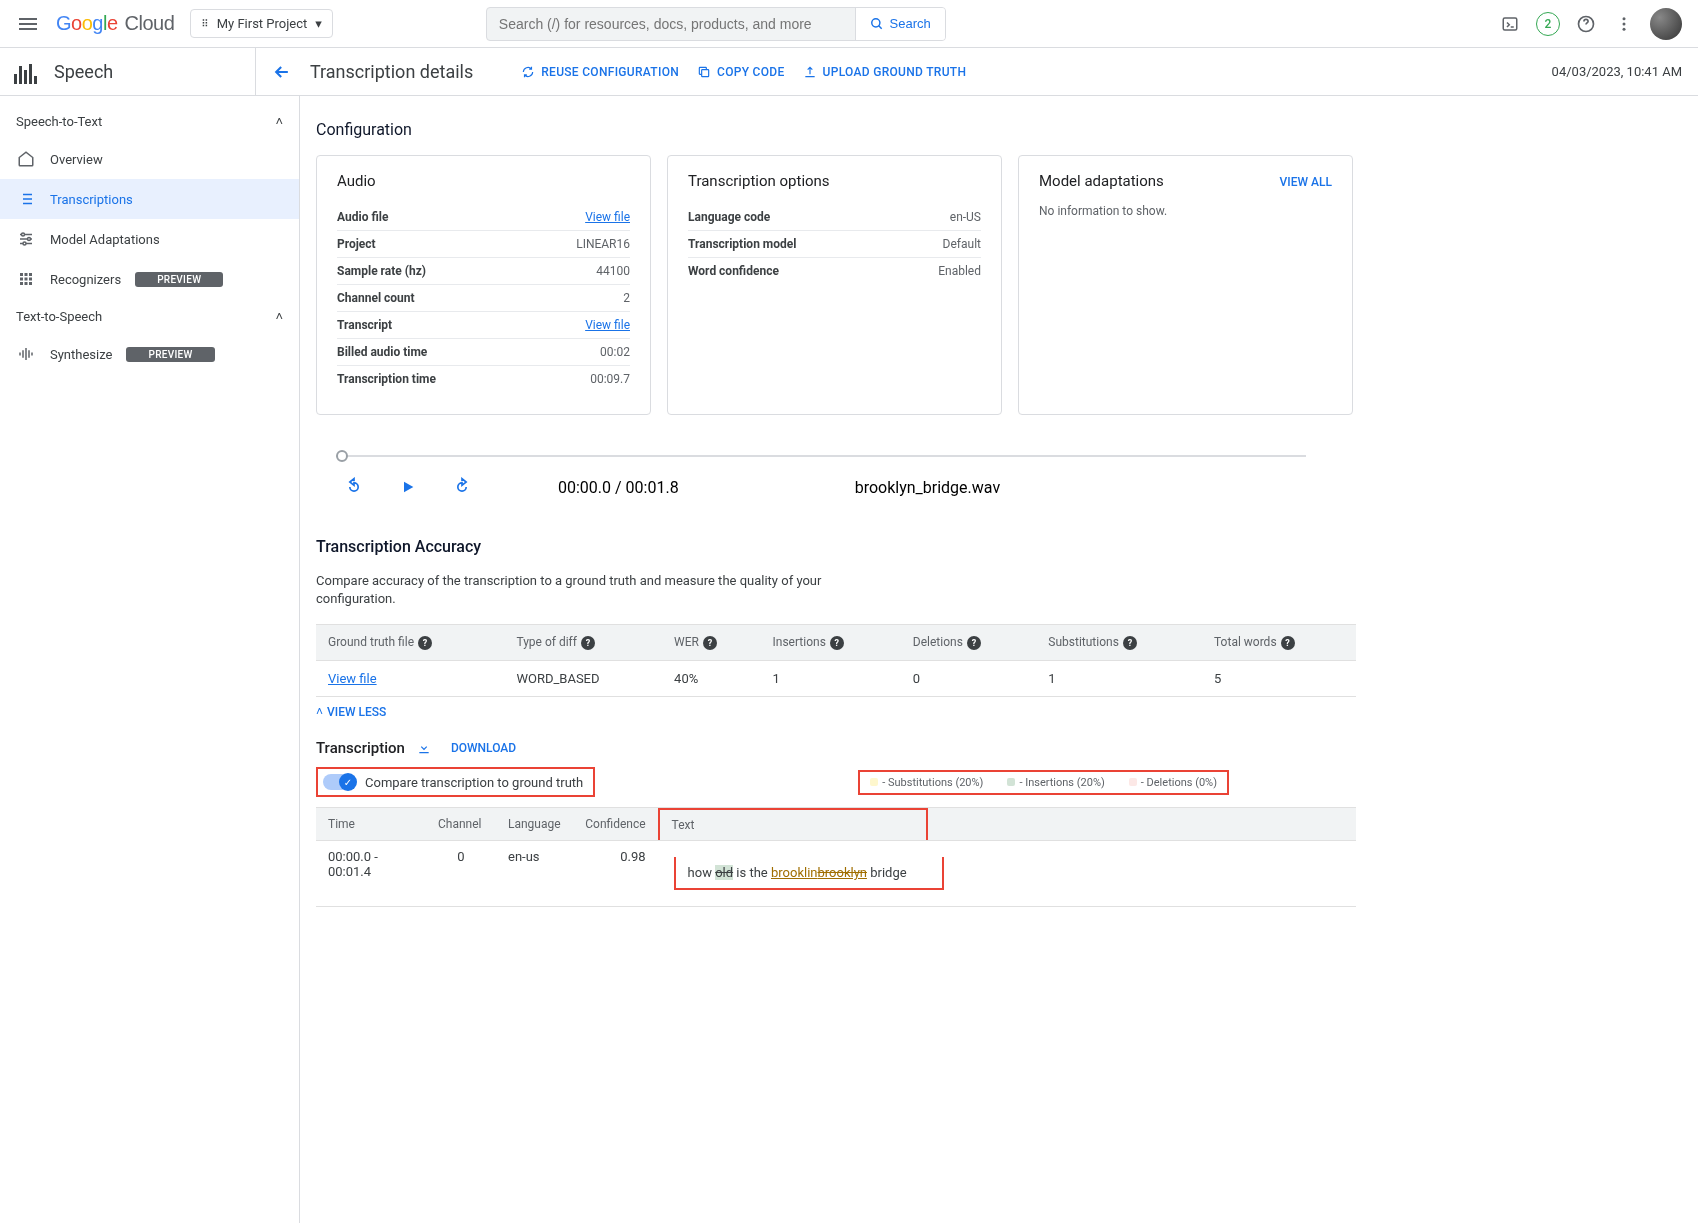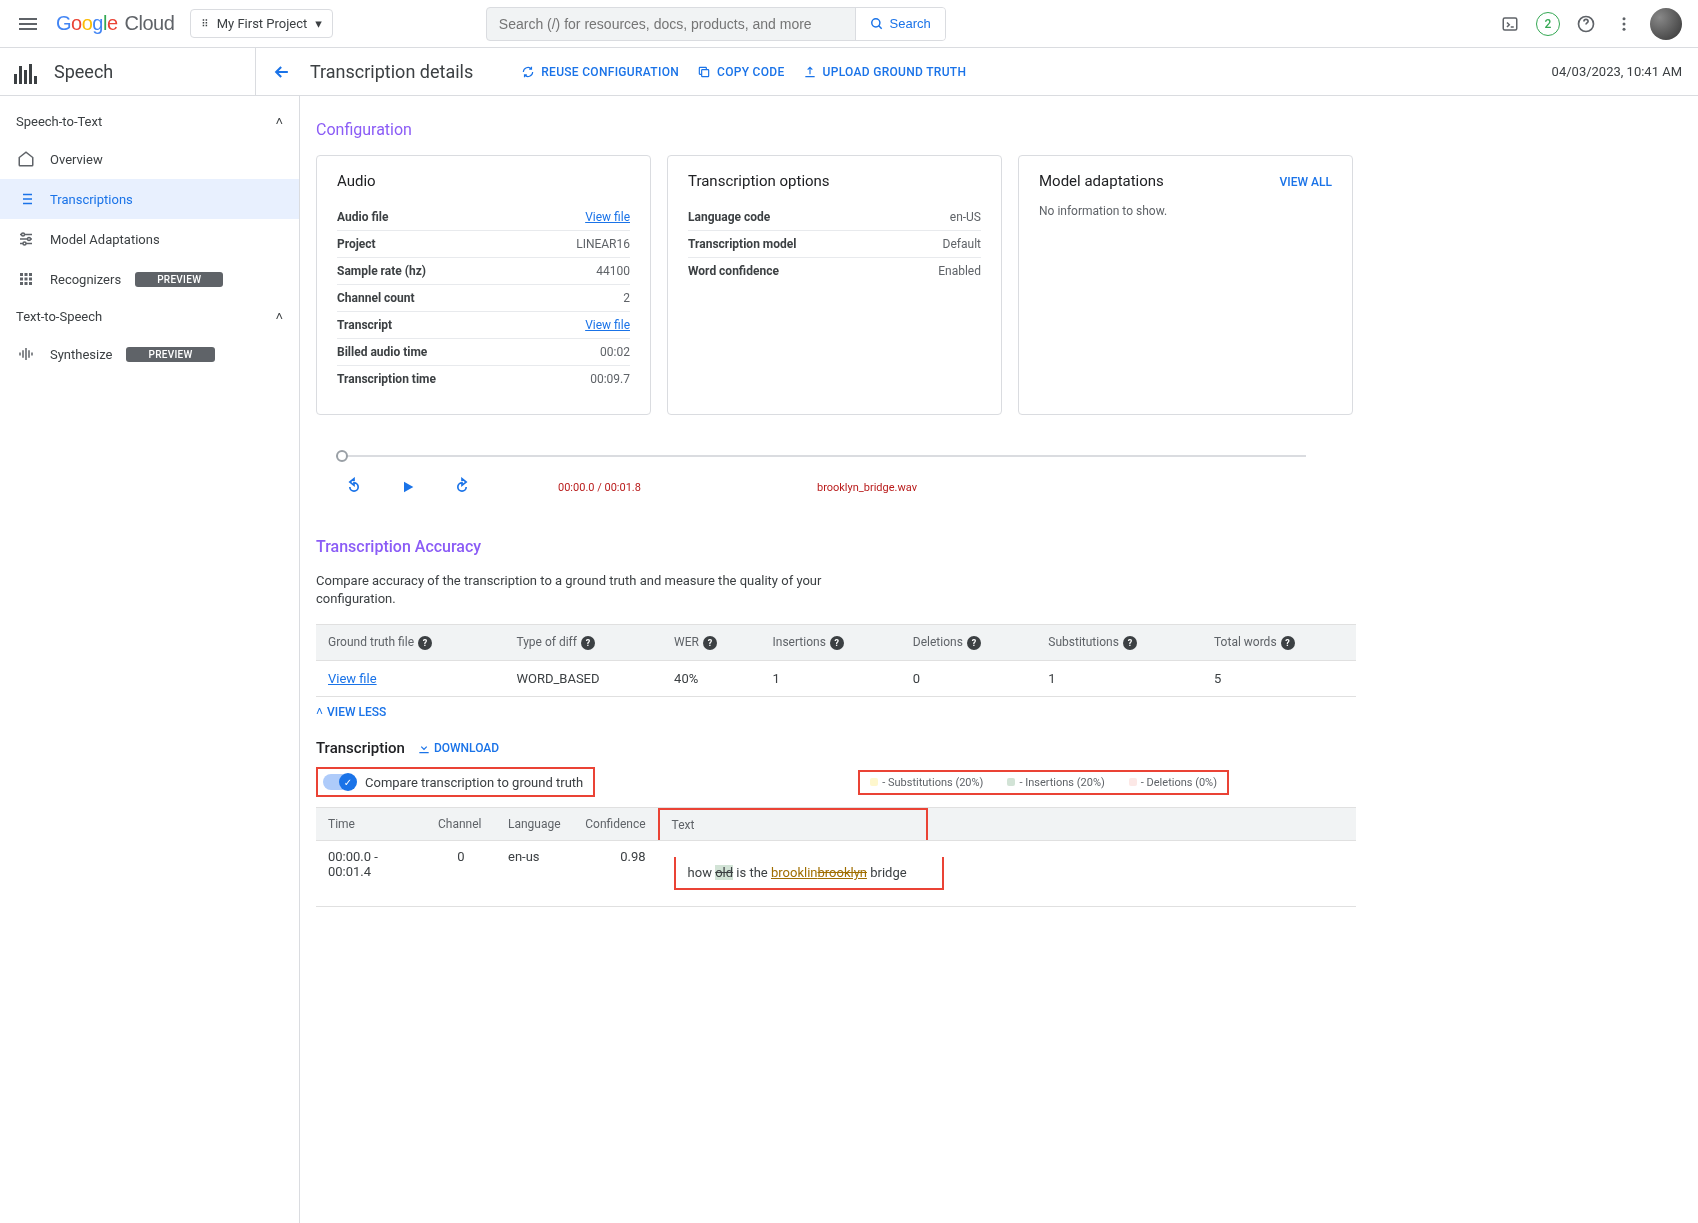--- a/index.html
+++ b/index.html
@@ -40,54 +40,54 @@
 .sidebar { width: 300px; border-right: 1px solid #dadce0; padding: 8px 0; overflow-y: auto; }
 .sidebar-section { padding: 10px 16px; font-size: 13px; color: #3c4043; display: flex; justify-content: space-between; align-items: center; cursor: pointer; }
 .sidebar-item { padding: 10px 16px 10px 16px; display: flex; align-items: center; gap: 14px; font-size: 13px; cursor: pointer; color: #3c4043; }
 .sidebar-item.active { background: #e8f0fe; color: #1a73e8; }
 .sidebar-item.active .sidebar-icon { color: #1a73e8; }
 .sidebar-icon { width: 20px; height: 20px; display: flex; align-items: center; justify-content: center; color: #5f6368; }
 .preview-badge { background: #5f6368; color: #fff; font-size: 10px; padding: 2px 22px; border-radius: 3px; font-weight: 500; letter-spacing: 0.3px; }
 
 
 .main { flex: 1; overflow-y: auto; padding: 24px 16px; }
-.section-title { font-size: 16px; color: #8b5cf6; margin-bottom: 16px; font-weight: 400; }
+.section-title { font-size: 16px; color: #0f172a; margin-bottom: 16px; font-weight: 400; }
 .config-cards { display: flex; gap: 16px; margin-bottom: 40px; }
 .card { border: 1px solid #dadce0; border-radius: 4px; padding: 16px 20px; width: 335px; min-height: 260px; }
 .card-title { font-size: 15px; margin-bottom: 14px; color: #202124; }
 .card-header { display: flex; justify-content: space-between; align-items: baseline; }
 .view-all { color: #1a73e8; font-size: 12px; font-weight: 500; cursor: pointer; }
 .kv-row { display: flex; justify-content: space-between; padding: 6px 0; border-bottom: 1px solid #e8eaed; font-size: 12px; }
 .kv-row:last-child { border-bottom: none; }
 .kv-label { font-weight: 700; color: #3c4043; }
 .kv-value { color: #5f6368; }
 .kv-link { color: #1a73e8; text-decoration: underline; cursor: pointer; }
 .no-info { font-size: 12px; color: #5f6368; }
 
 
 .player { margin-bottom: 40px; }
 .track { position: relative; height: 2px; background: #dadce0; margin: 12px 20px 20px 20px; }
 .track-thumb { position: absolute; left: 0; top: -5px; width: 12px; height: 12px; background: #fff; border: 2px solid #9aa0a6; border-radius: 50%; }
-.player-controls { display: flex; align-items: center; gap: 36px; padding-left: 28px; color: #b91c1c; font-size: 11px; }
+.player-controls { display: flex; align-items: center; gap: 36px; padding-left: 28px; color: #000000; font-size: 16px; }
 .player-btn { cursor: pointer; }
 .player-time { margin-left: 50px; }
 .player-file { margin-left: 140px; }
 
 
 .accuracy-desc { font-size: 13px; color: #3c4043; margin-bottom: 16px; max-width: 520px; line-height: 1.4; }
 .acc-table { width: 1040px; border-collapse: collapse; margin-bottom: 8px; }
 .acc-table th { text-align: left; font-weight: 400; font-size: 12px; color: #5f6368; padding: 10px 12px; background: #f1f3f4; border-top: 1px solid #e0e0e0; border-bottom: 1px solid #e0e0e0; }
 .acc-table td { padding: 10px 12px; font-size: 13px; border-bottom: 1px solid #e0e0e0; }
 .help-icon { display: inline-flex; width: 14px; height: 14px; background: #3c4043; color: #fff; border-radius: 50%; align-items: center; justify-content: center; font-size: 9px; margin-left: 4px; font-weight: bold; }
 .view-less { color: #1a73e8; font-size: 12px; font-weight: 500; cursor: pointer; display: flex; align-items: center; gap: 4px; margin-bottom: 20px; }
 
 
 .trans-header { display: flex; align-items: center; gap: 12px; margin-bottom: 10px; }
 .trans-title { font-size: 15px; color: #202124; font-weight: 500; }
-.download-btn { color: #1a73e8; font-size: 12px; font-weight: 500; cursor: pointer; display: flex; align-items: center; gap: 3px; justify-content: space-between; }
+.download-btn { color: #1a73e8; font-size: 12px; font-weight: 500; cursor: pointer; display: flex; align-items: center; gap: 20px; justify-content: space-between; }
 .compare-row { display: flex; align-items: center; margin-bottom: 10px; }
 .compare-box { border: 2px solid #ea4335; padding: 5px 10px 5px 5px; display: flex; align-items: center; gap: 10px; }
 .toggle { width: 32px; height: 16px; background: #aecbfa; border-radius: 10px; position: relative; cursor: pointer; }
 .toggle-knob { width: 18px; height: 18px; background: #1a73e8; border-radius: 50%; position: absolute; right: -2px; top: -1px; display: flex; align-items: center; justify-content: center; color: #fff; font-size: 10px; }
 .legend-box { border: 2px solid #ea4335; padding: 4px 10px; margin-left: auto; display: flex; gap: 24px; font-size: 11px; color: #5f6368; margin-right: 127px; }
 .legend-item { display: flex; align-items: center; gap: 4px; }
 .legend-dot { width: 8px; height: 8px; border-radius: 2px; display: inline-block; }
 .legend-dot.sub { background: #fef7cd; }
 .legend-dot.ins { background: #d2e3d6; }
 .legend-dot.del { background: #fce8e6; }

